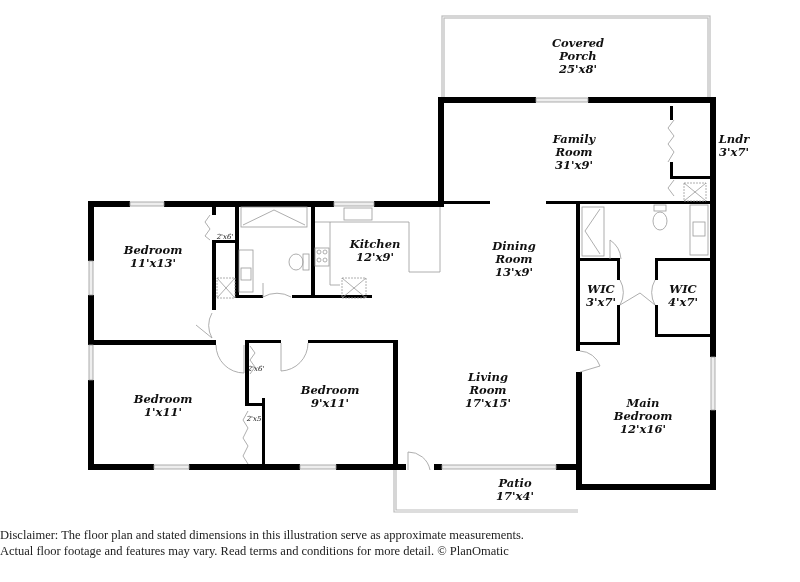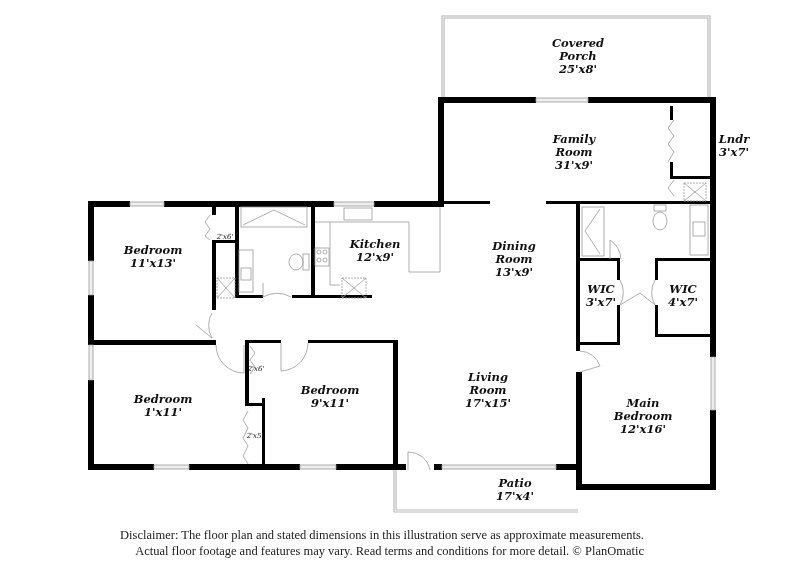--- a/index.html
+++ b/index.html
@@ -1,21 +1,21 @@
 <!DOCTYPE html>
 <html><head>
 <meta charset="utf-8">
 <style>
   html,body{margin:0;padding:0;background:#fff;}
   body{width:800px;height:582px;position:relative;overflow:hidden;font-family:"DejaVu Serif","Liberation Serif",serif;}
   svg#plan{position:absolute;left:0;top:0;}
   .label{position:absolute;text-align:center;font-family:"DejaVu Serif","Liberation Serif",serif;font-weight:bold;color:#111;line-height:13px;font-size:11.5px;transform:translateX(-50%);white-space:nowrap;}
   .label span{display:block;font-style:italic;}
   .label.small{font-size:7px;line-height:8px;font-weight:normal;}
-  .disclaimer{position:absolute;left:0;width:644px;top:527px;text-align:right;font-family:"Liberation Serif","DejaVu Serif",serif;font-size:12.5px;color:#222;line-height:16px;}
+  .disclaimer{position:absolute;left:0;width:644px;top:527px;text-align:left;font-family:"Liberation Serif","DejaVu Serif",serif;font-size:12.5px;color:#222;line-height:16px;}
   .disclaimer span{display:block;}
 </style>
 </head>
 <body>
 
 <svg id="plan" width="800" height="582" viewBox="0 0 800 582">
 
   <g fill="none" stroke="#bbb" stroke-width="1.2">
     <rect x="442" y="16" width="268" height="84"></rect>
     <rect x="444" y="18" width="264" height="82"></rect>
@@ -222,20 +222,20 @@
   <span>Patio</span>
   <span>17'x4'</span>
 </div>
 
 <div class="label small" style="left:225px;top:233px;">
   <span>2'x6'</span>
 </div>
 <div class="label small" style="left:256px;top:365px;">
   <span>2'x6'</span>
 </div>
-<div class="label small" style="left:255px;top:432px;">
+<div class="label small" style="left:255px;top:415px;">
   <span>2'x5'</span>
 </div>
 
 <div class="disclaimer">
   <span>Disclaimer: The floor plan and stated dimensions in this illustration serve as approximate measurements.</span>
   <span>Actual floor footage and features may vary. Read terms and conditions for more detail. © PlanOmatic</span>
 </div>
 
 </body></html>

